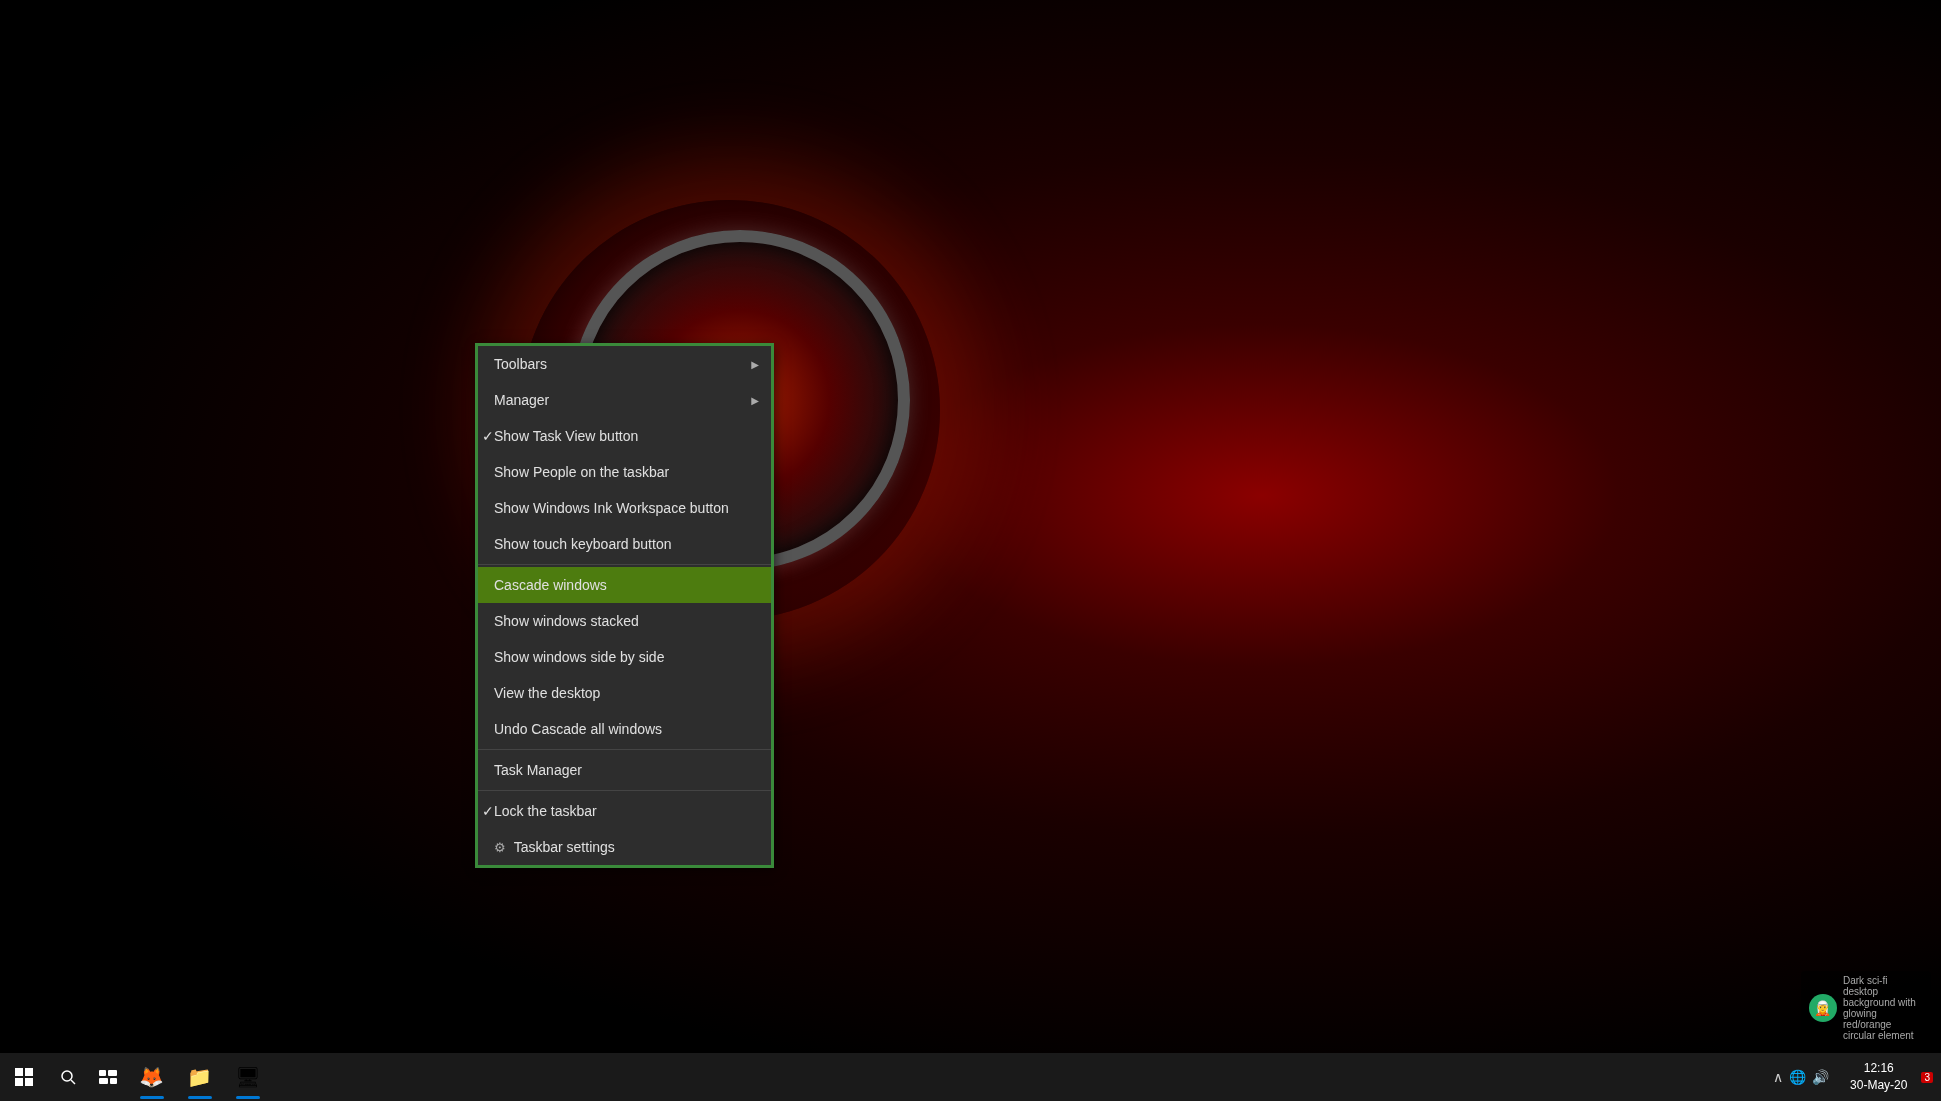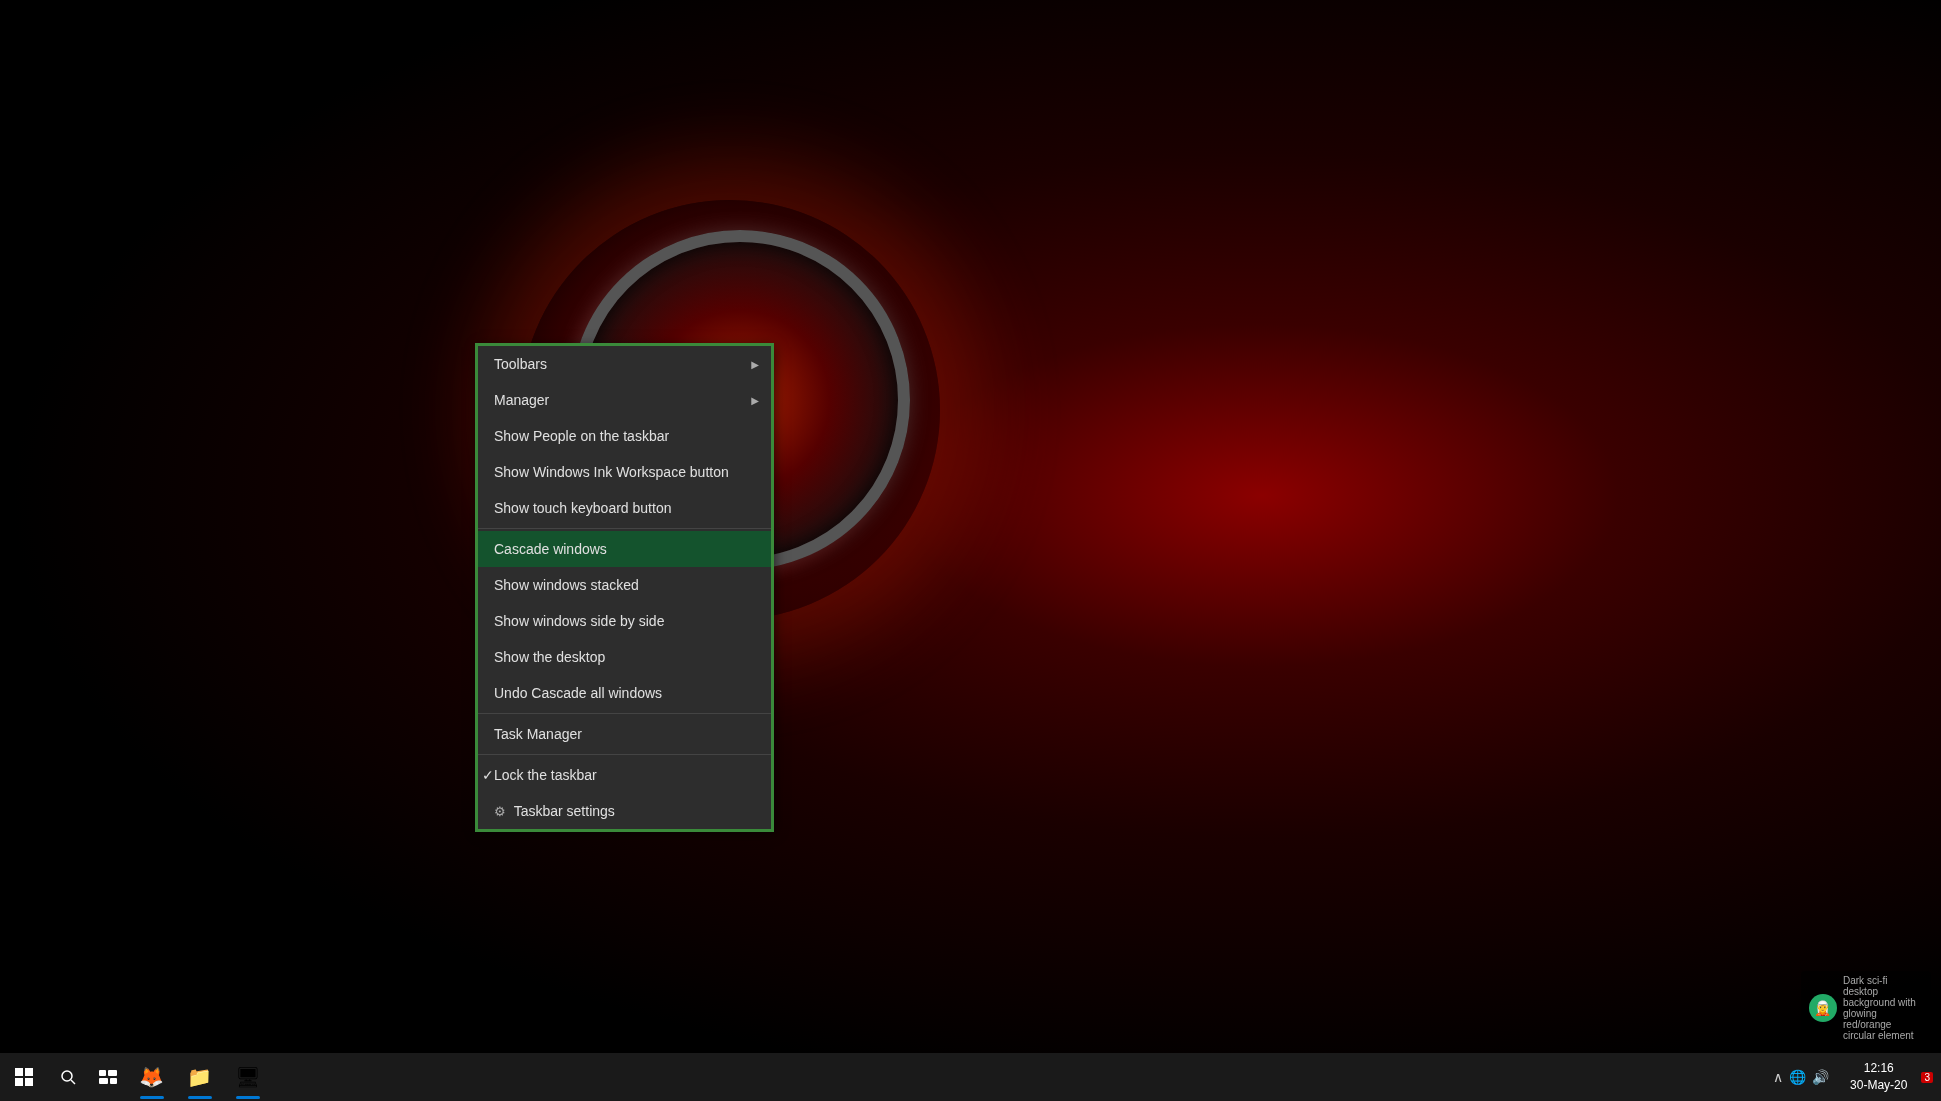--- a/index.html
+++ b/index.html
@@ -212,21 +212,21 @@
 
     .menu-item.has-submenu::after {
       content: '▶';
       position: absolute;
       right: 12px;
       font-size: 10px;
       color: #aaa;
     }
 
     .menu-item.highlighted {
-      background: #14532d;
+      background: #4d7c0f;
     }
 
     .menu-item.checked::before {
       content: '✓';
       position: absolute;
       left: 4px;
       color: #e0e0e0;
       font-size: 14px;
     }
 
@@ -250,41 +250,44 @@
 <div class="mech-ring"></div>
 
 <div class="context-menu" id="context-menu">
 
 <div class="menu-item has-submenu">
       <span>Toolbars</span>
     </div>
     <div class="menu-item has-submenu">
       <span>Manager</span>
     </div>
+    <div class="menu-item checked">
+      <span>Show Task View button</span>
+    </div>
     <div class="menu-item">
       <span>Show People on the taskbar</span>
     </div>
     <div class="menu-item">
       <span>Show Windows Ink Workspace button</span>
     </div>
     <div class="menu-item">
       <span>Show touch keyboard button</span>
     </div>
     <div class="menu-divider"></div>
     <div class="menu-item highlighted">
       <span>Cascade windows</span>
     </div>
     <div class="menu-item">
       <span>Show windows stacked</span>
     </div>
     <div class="menu-item">
       <span>Show windows side by side</span>
     </div>
     <div class="menu-item">
-      <span>Show the desktop</span>
+      <span>View the desktop</span>
     </div>
     <div class="menu-item">
       <span>Undo Cascade all windows</span>
     </div>
     <div class="menu-divider"></div>
     <div class="menu-item">
       <span>Task Manager</span>
     </div>
     <div class="menu-divider"></div>
     <div class="menu-item checked">

